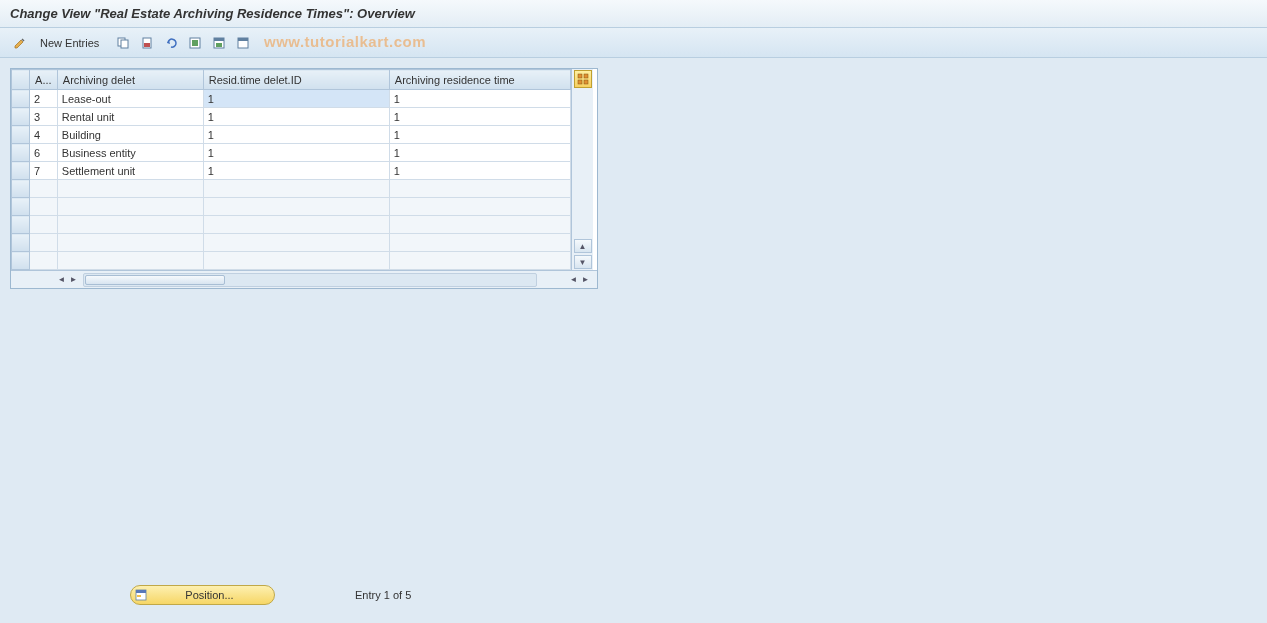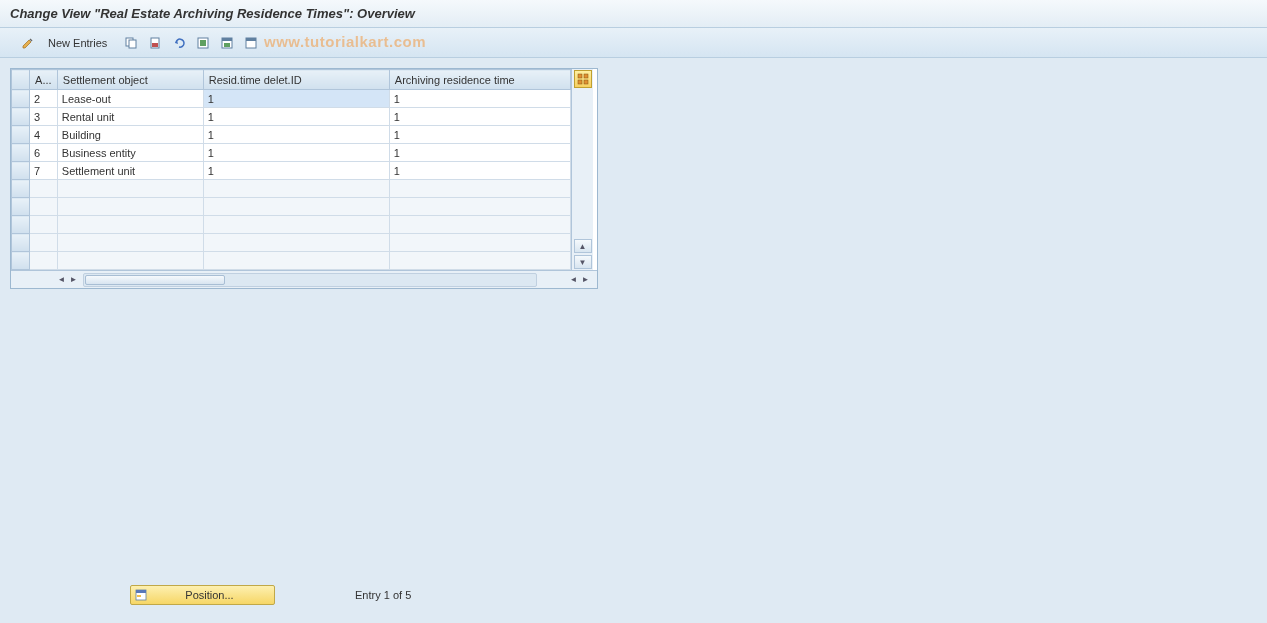--- a/index.html
+++ b/index.html
@@ -22,21 +22,21 @@
     }
     .title-text {
       font-weight: bold;
       font-style: italic;
       font-size: 13px;
       color: #333;
     }
     .toolbar {
       background: linear-gradient(to bottom, #e8f1f8 0%, #d5e5f2 100%);
       border-bottom: 1px solid #b8cee0;
-      padding: 5px 18px;
+      padding: 5px 10px;
       height: 30px;
       display: flex;
       align-items: center;
       gap: 4px;
       position: relative;
     }
     .toolbar-icon {
       width: 20px;
       height: 20px;
       display: flex;
@@ -207,21 +207,21 @@
       left: 130px;
       display: flex;
       align-items: center;
       gap: 80px;
     }
     .position-btn {
       width: 145px;
       height: 20px;
       background: linear-gradient(to bottom, #fdf0b0 0%, #f6d666 100%);
       border: 1px solid #c0a848;
-      border-radius: 2px;
+      border-radius: 10px;
       display: flex;
       align-items: center;
       justify-content: center;
       cursor: pointer;
       font-size: 11px;
       color: #333;
       position: relative;
       padding-left: 14px;
     }
     .position-btn-icon {
@@ -296,21 +296,21 @@
 </div>
 
 <div class="content-area">
   <div class="table-container">
     <div class="table-wrapper">
       <table class="data-table">
         <thead>
           <tr>
             <th class="row-selector"></th>
             <th class="col-a">A...</th>
-            <th class="col-obj">Settlement object</th>
+            <th class="col-obj">Archiving delet</th>
             <th class="col-resid">Resid.time delet.ID</th>
             <th class="col-arch">Archiving residence time</th>
           </tr>
         </thead>
         <tbody id="table-body">
             <tr>
               <td class="row-selector"></td>
               <td>2</td>
               <td>Lease-out</td>
               <td class="highlighted-cell">1</td>

